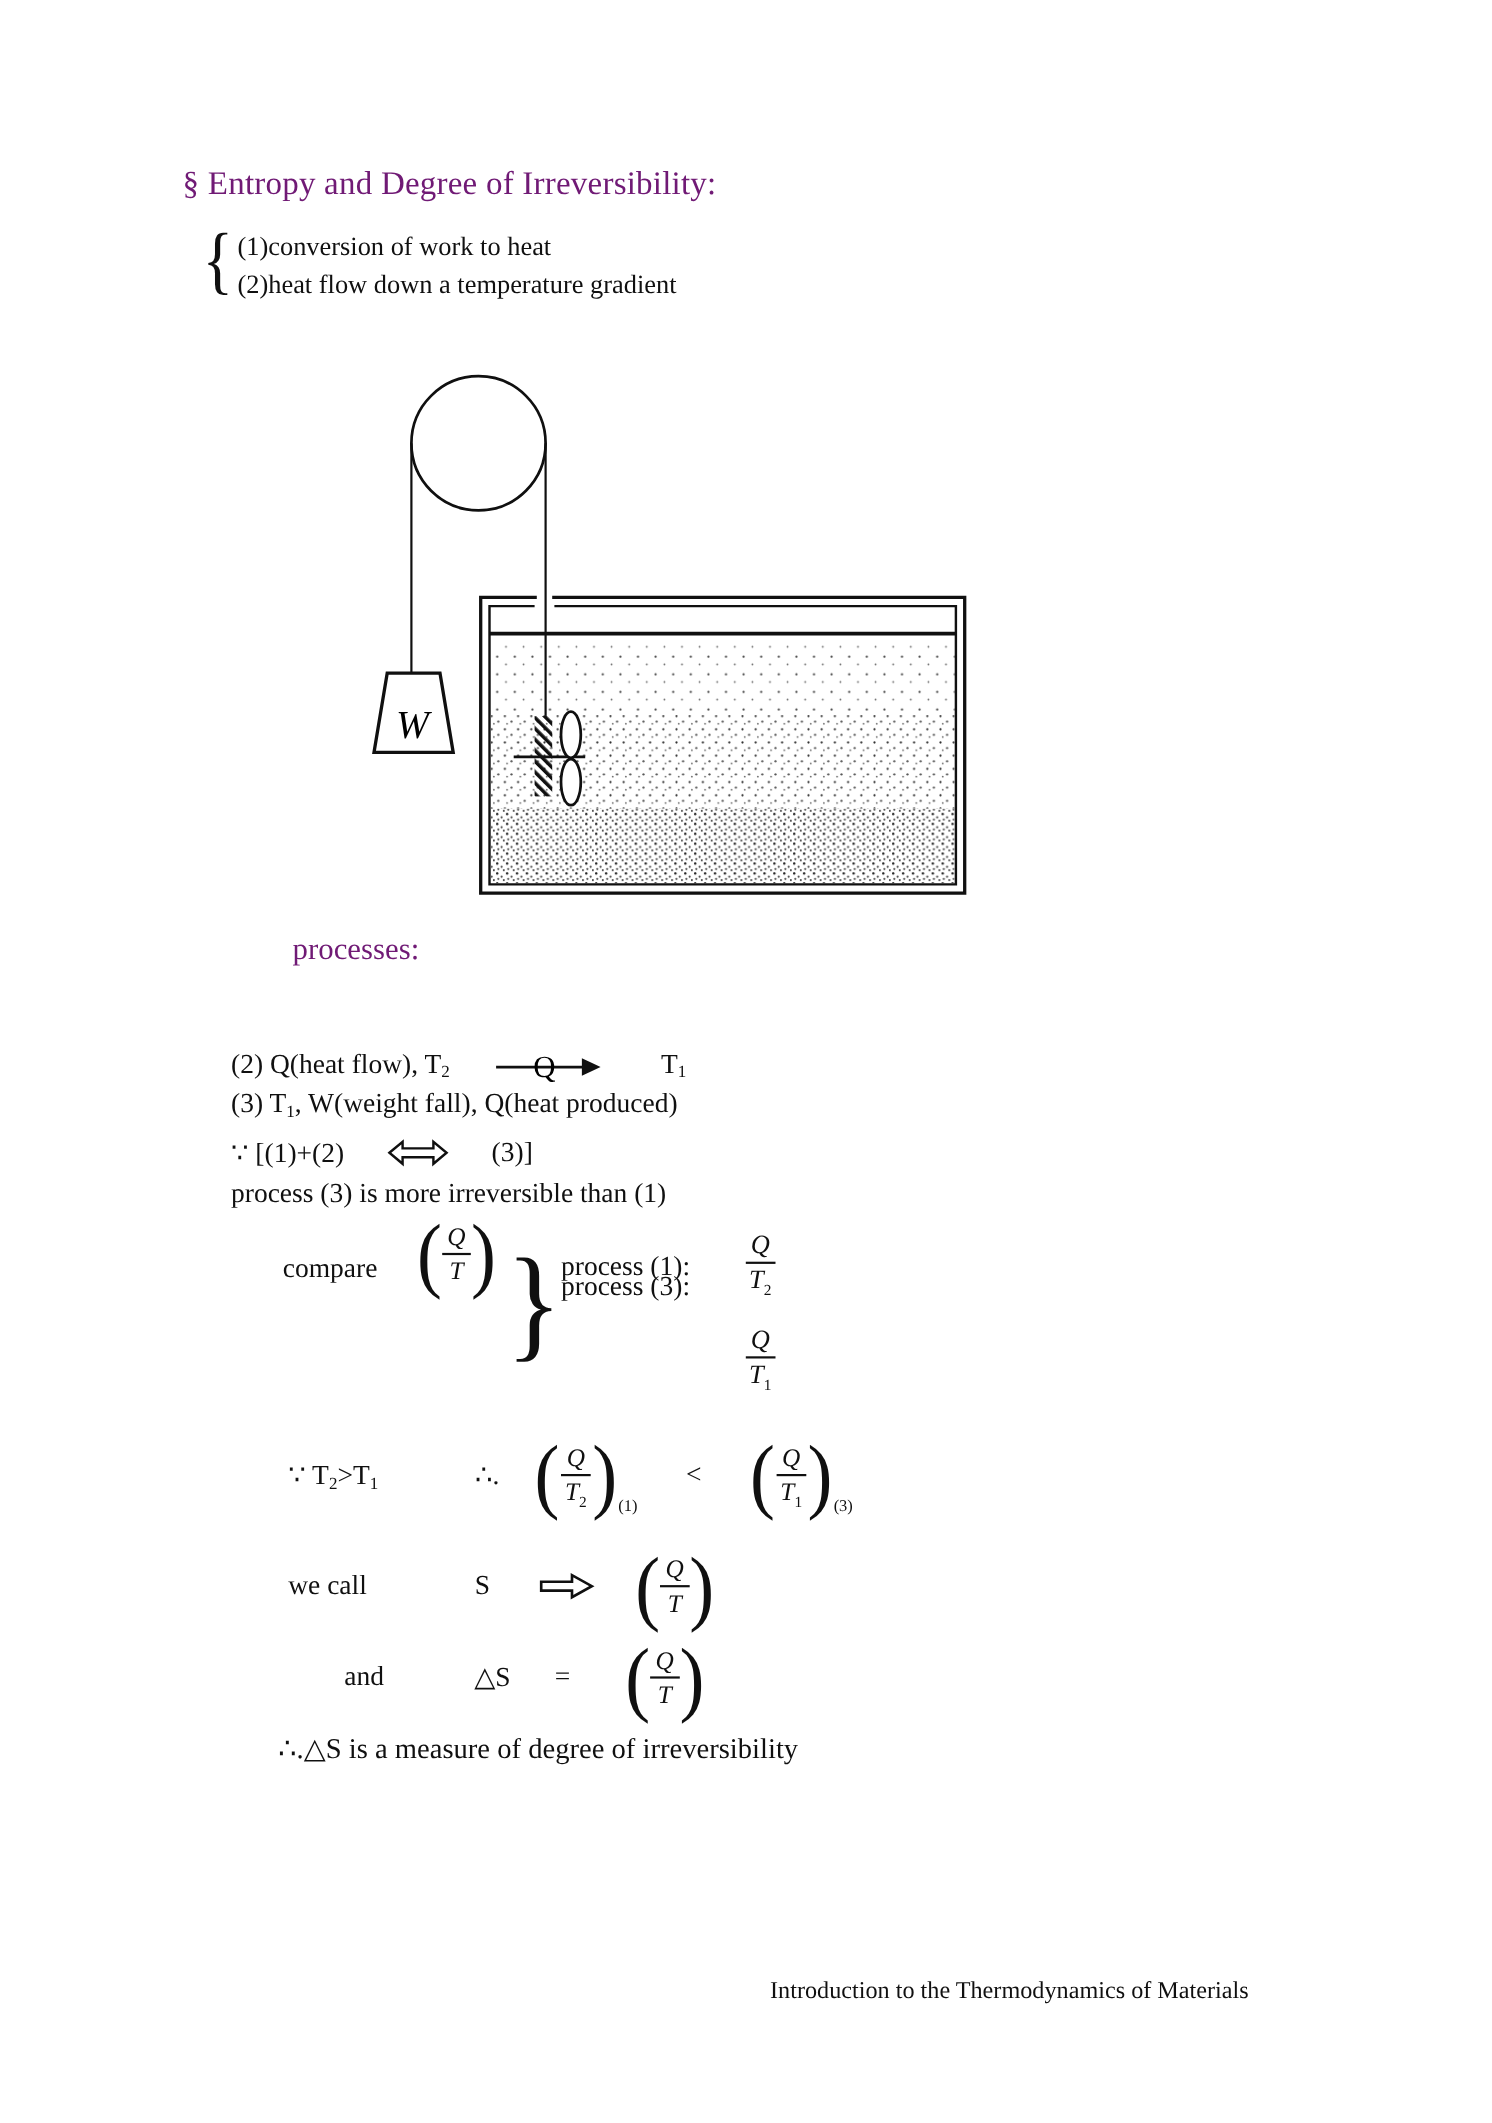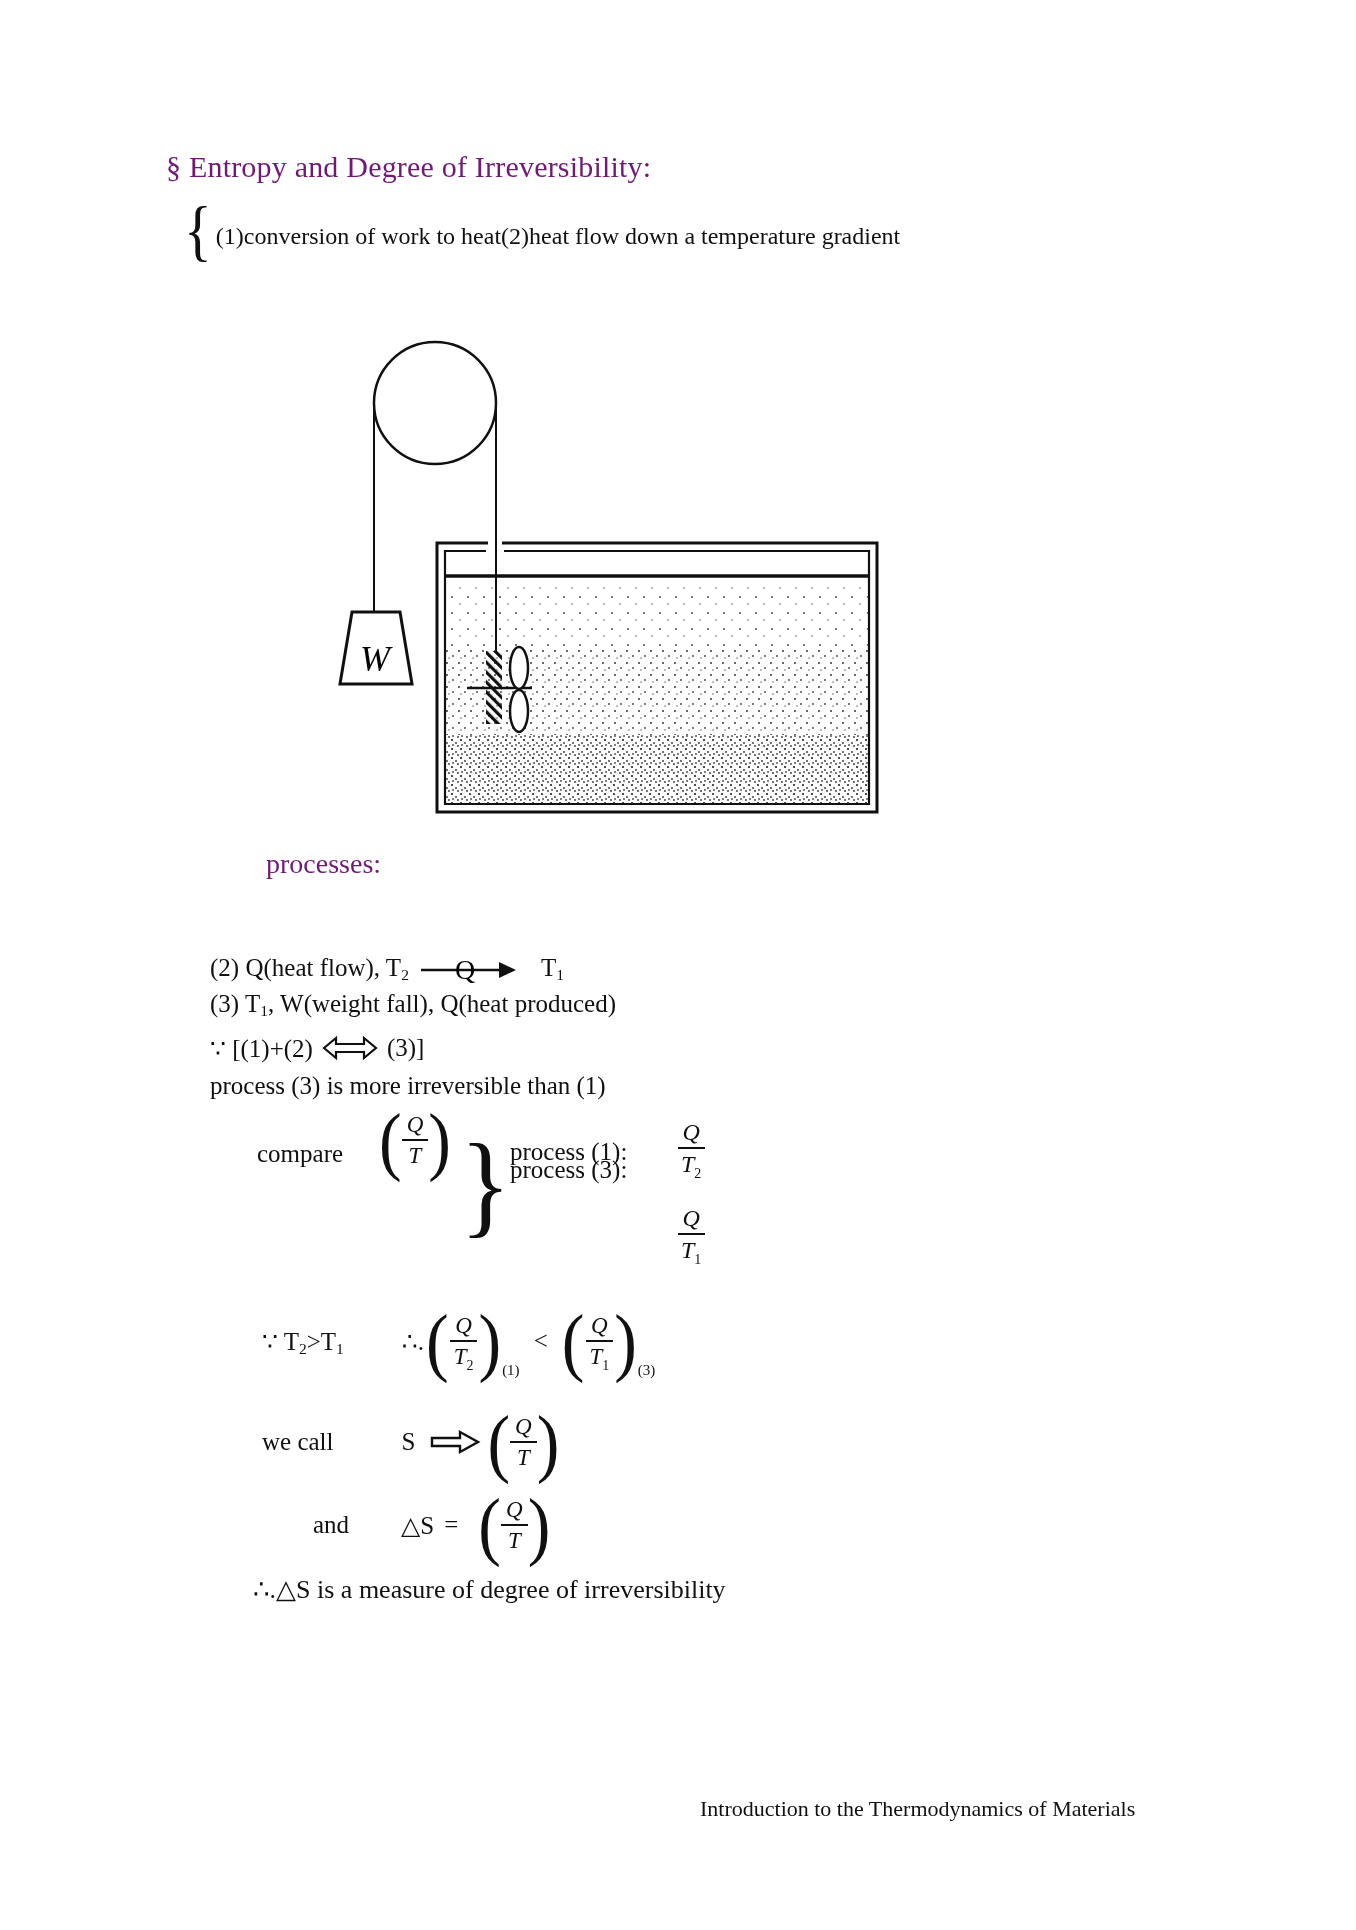--- a/index.html
+++ b/index.html
@@ -6,26 +6,26 @@
   .page{
     position:relative;width:1356px;height:1930px;background:#ffffff;
     font-family:"Liberation Serif","DejaVu Serif",serif;color:#101010;
     overflow:hidden;margin:0 auto;
   }
   .abs{position:absolute;}
   .blue{color:#701a75;}
   .title{font-size:30px;letter-spacing:.2px;}
   .heading2{font-size:28px;}
   .tline{font-size:25px;white-space:nowrap;}
-  .flexline{display:flex;align-items:center;}
+  .flexline{display:flex;align-items:center;gap:30px;}
   sub{font-size:.62em;vertical-align:-.28em;line-height:0;}
   
   .cases{display:flex;align-items:center;}
   .case-brace{font-size:58px;line-height:66px;transform:scaleY(1.18);margin-right:4px;}
-  .case-items{display:flex;flex-direction:row;margin-top:10px;}
+  .case-items{display:flex;flex-direction:column;margin-top:10px;}
   .case-line{font-size:24px;line-height:34px;white-space:nowrap;}
   
   .frac{display:inline-flex;flex-direction:column;align-items:center;
         font-style:italic;font-size:23px;line-height:1;}
   .frac .num{padding:0 5px 3px;border-bottom:2px solid #101010;}
   .frac .den{padding:3px 5px 0;}
   .frac sub{font-style:normal;font-size:14px;vertical-align:-.45em;}
   .frac.big{font-size:24px;}
   
   .pfrac{display:inline-flex;align-items:center;}

